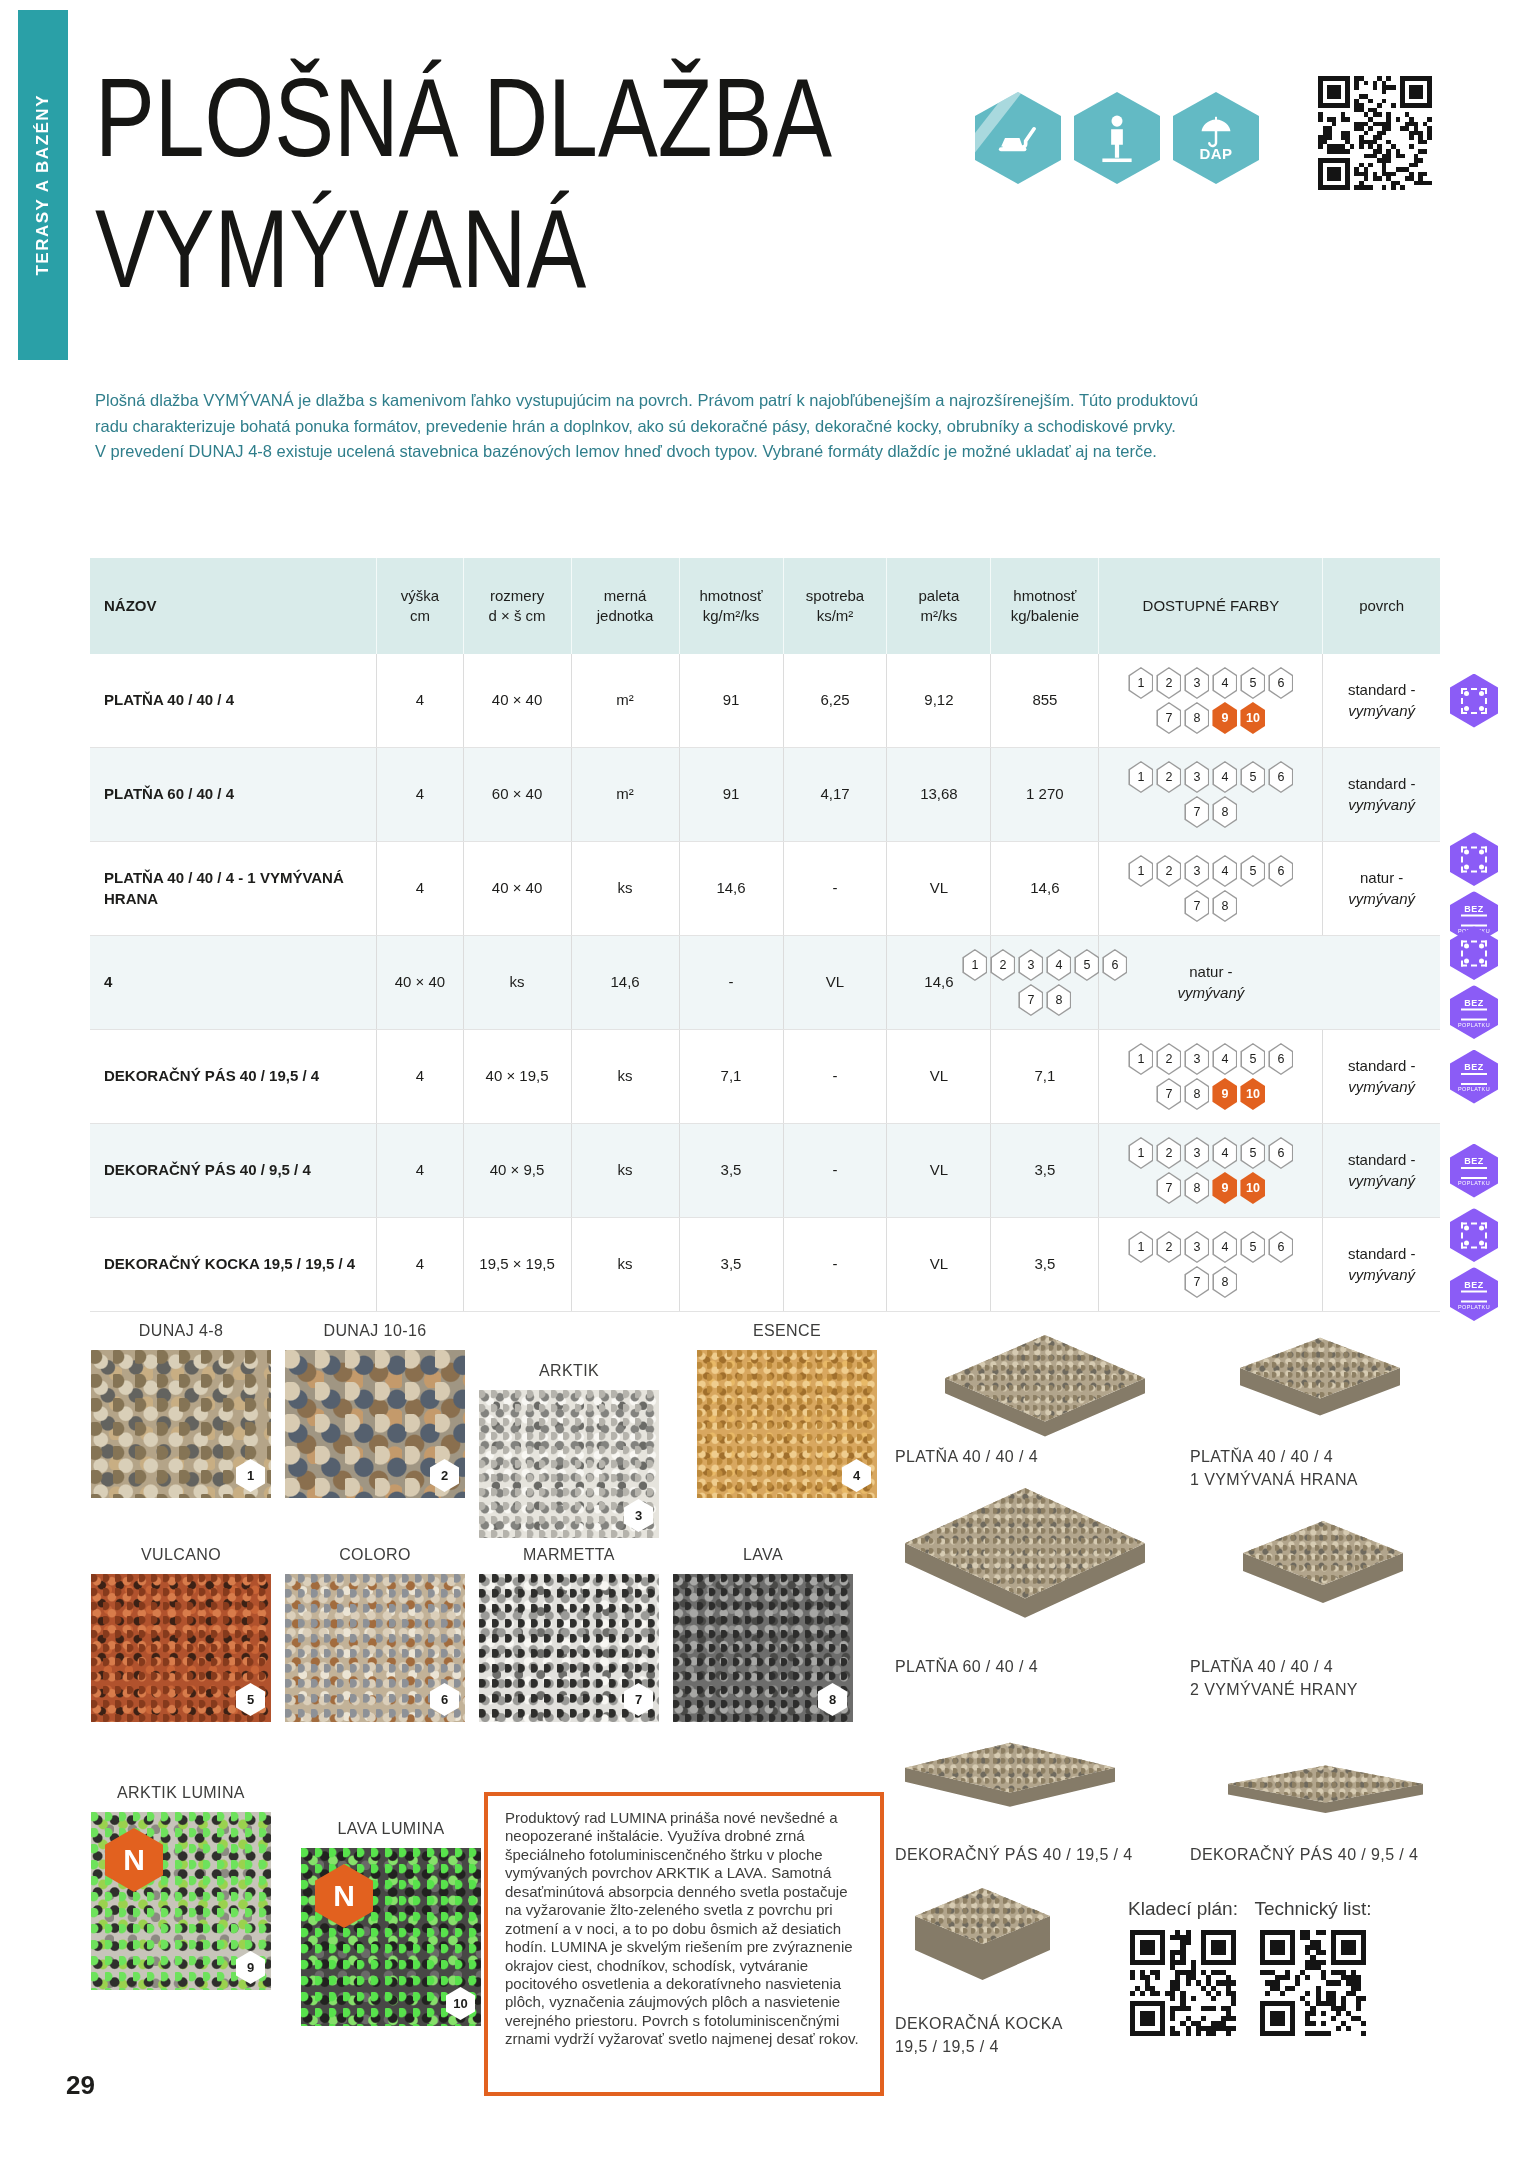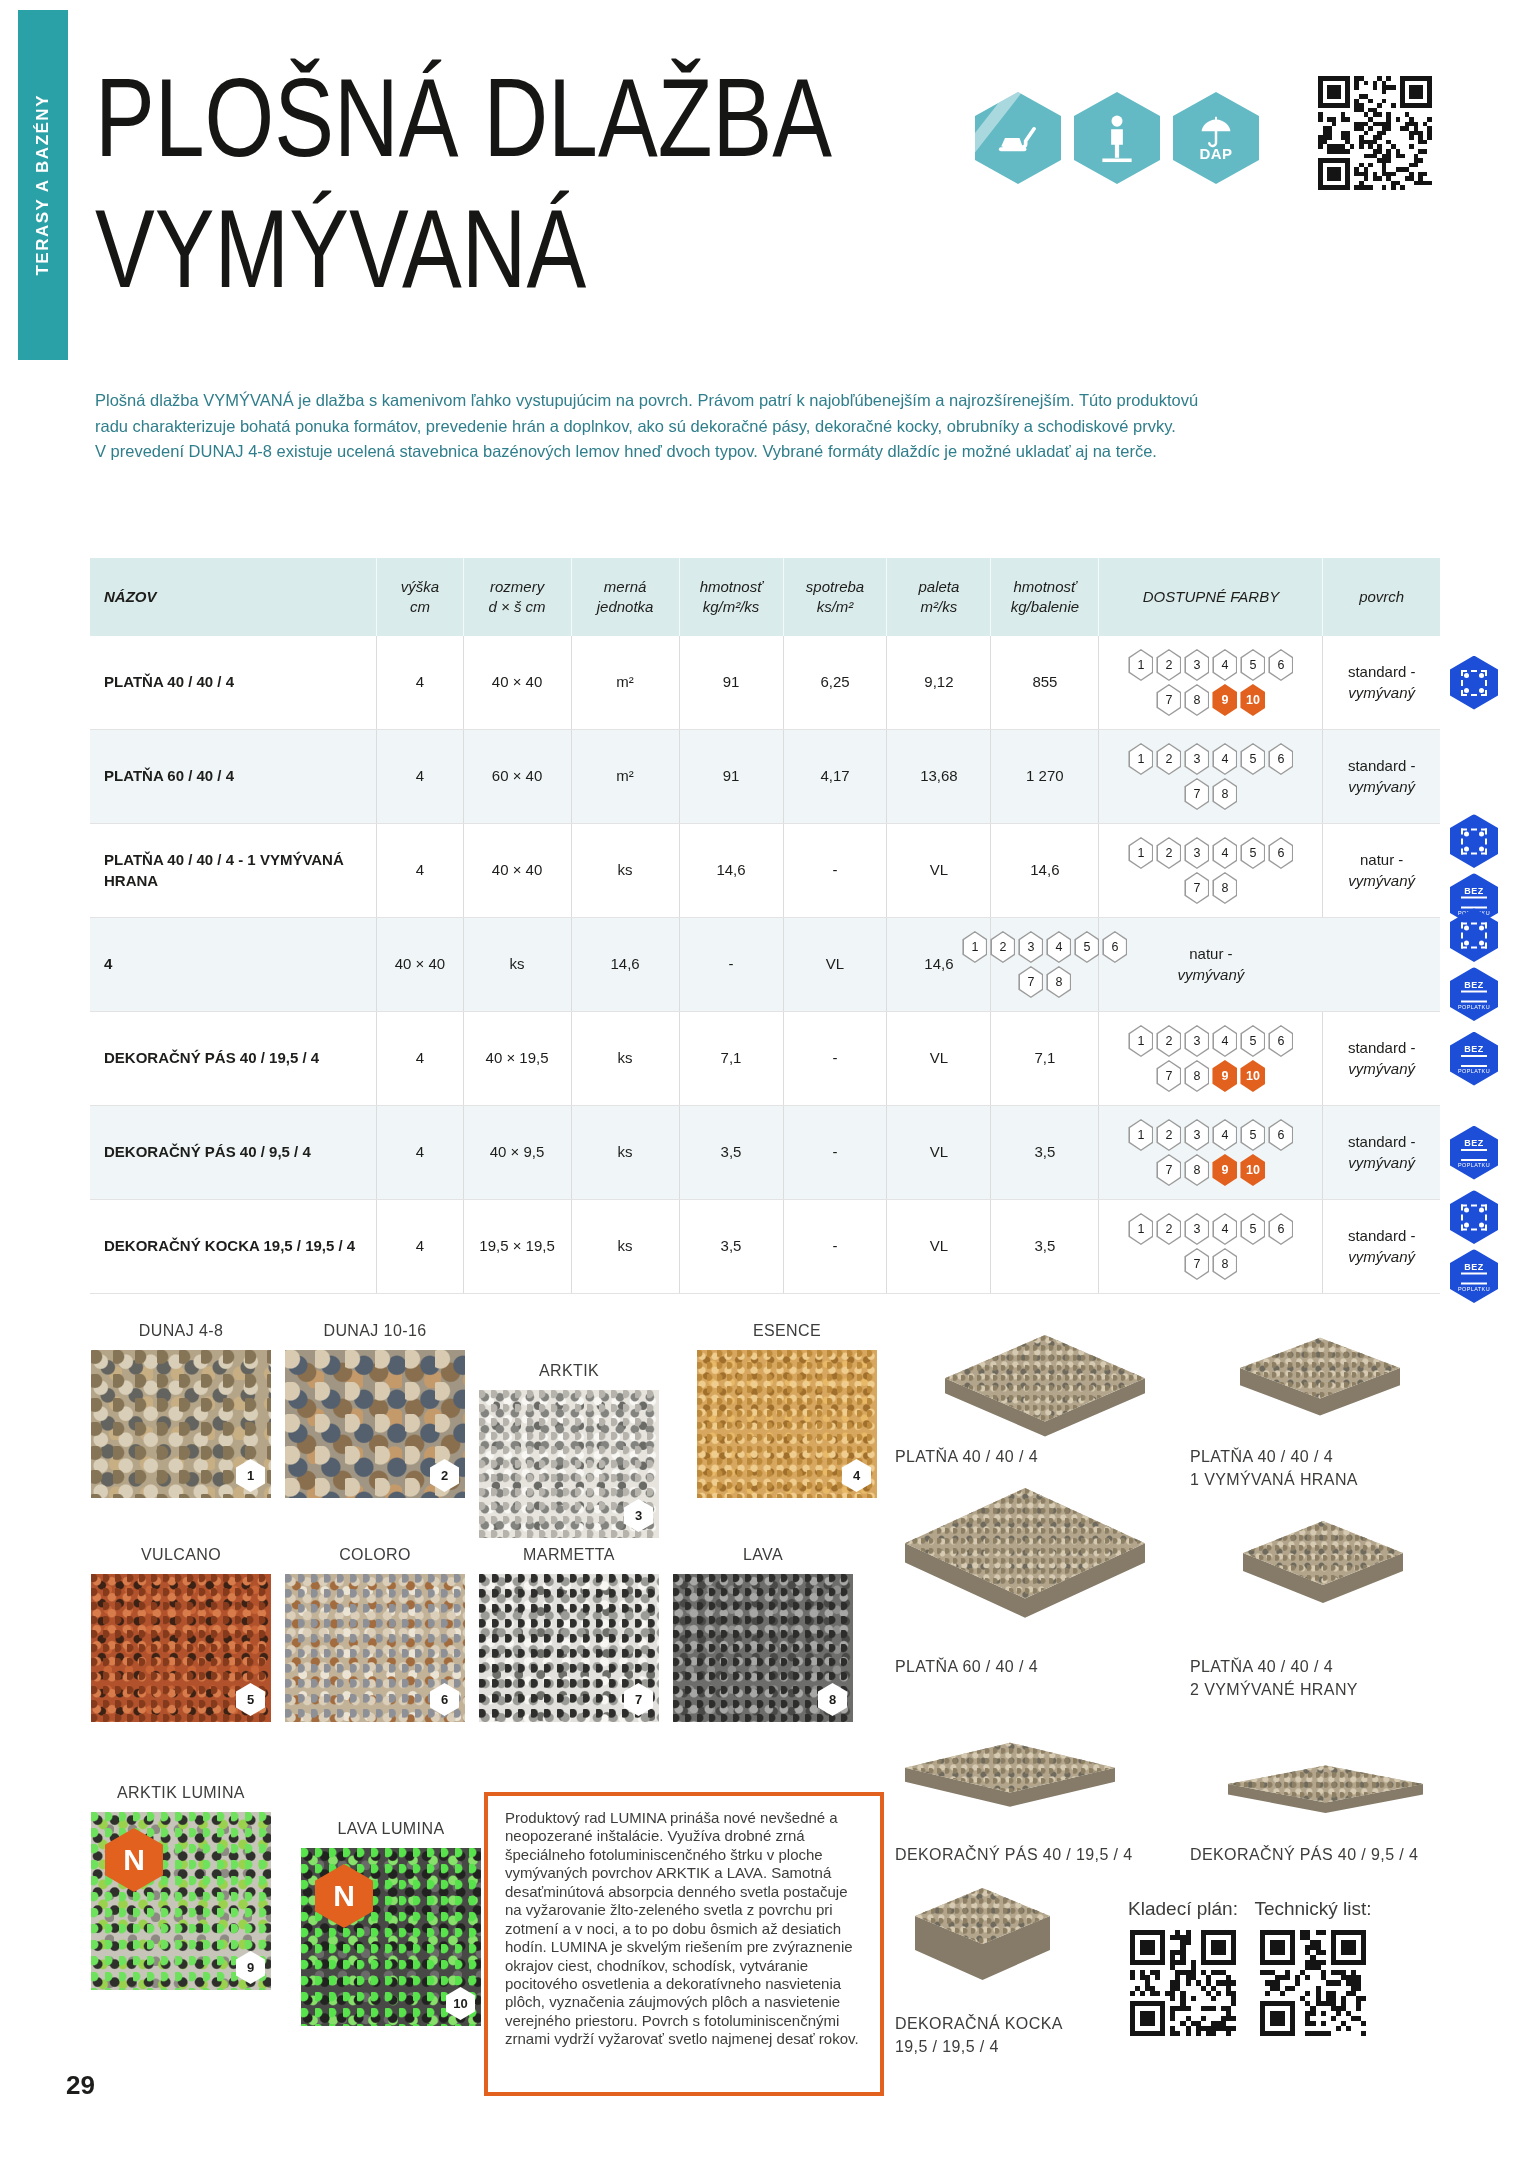--- a/index.html
+++ b/index.html
@@ -31,21 +31,21 @@
   .qr-box{position:absolute;background:#fff;}
   .qr-main{left:1318px;top:76px;width:114px;height:114px;}
 
   
   .intro{position:absolute;left:95px;top:388px;width:1330px;margin:0;font-size:16.5px;line-height:1.55;
          color:#2f7e8b;white-space:pre-line;}
 
   
   .ptable{position:absolute;left:90px;top:558px;width:1350px;font-size:15px;}
   .thead,.trow{display:grid;grid-template-columns:21.2% 6.4% 8% 8% 7.7% 7.7% 7.7% 8% 16.6% 8.7%;}
-  .thead{background:#d9ebea;height:78px;font-style:italic;}
+  .thead{background:#d9ebea;height:96px;}
   .thead .hc{display:flex;align-items:center;justify-content:center;text-align:center;
              white-space:pre-line;line-height:1.35;border-left:1px solid #f4faf9;}
   .thead .hc:first-child{justify-content:flex-start;padding-left:14px;font-weight:bold;border-left:none;}
   .trow{height:93px;position:relative;border-bottom:1px solid #e3e3e3;}
   .trow.alt{background:#f0f6f7;}
   .trow .c{display:flex;align-items:center;justify-content:center;text-align:center;
            border-left:1px solid #dcdcdc;white-space:pre-line;line-height:1.35;}
   .trow .c:first-child{justify-content:flex-start;text-align:left;padding-left:14px;font-weight:bold;
            border-left:none;}
   .povrch b{font-weight:normal;}
@@ -56,21 +56,21 @@
   .swl{display:flex;gap:3px;justify-content:center;}
   .sw{width:25px;height:32px;background:#9b9b9b;display:flex;align-items:center;justify-content:center;position:relative;}
   .sw .in{position:absolute;inset:1.5px;background:#fff;display:flex;align-items:center;justify-content:center;
           font-size:12.5px;color:#1d1d1b;clip-path:polygon(50% 0,100% 26%,100% 74%,50% 100%,0 74%,0 26%);}
   .sw.orange{background:#e2611f;}
   .sw.orange .in{background:#e2611f;color:#fff;font-weight:bold;}
 
   
   .ricons{position:absolute;right:-58px;top:50%;transform:translateY(-50%);
           display:flex;flex-direction:column;gap:5px;}
-  .sicon{width:48px;height:54px;background:#1d4ed8;display:flex;flex-direction:column;
+  .sicon{width:48px;height:54px;background:#8b5cf6;display:flex;flex-direction:column;
          align-items:center;justify-content:center;color:#fff;}
   .terce{position:relative;}
   .terce .sq{width:22px;height:22px;border:2px dashed #fff;position:relative;}
   .terce .sq i{position:absolute;width:5px;height:5px;background:#fff;border-radius:50%;}
   .terce .sq i:nth-child(1){left:1px;top:1px;}
   .terce .sq i:nth-child(2){right:1px;top:1px;}
   .terce .sq i:nth-child(3){left:1px;bottom:1px;}
   .terce .sq i:nth-child(4){right:1px;bottom:1px;}
   .bez .t1{font-size:9px;font-weight:bold;letter-spacing:.5px;}
   .bez .bars{width:26px;height:8px;border-top:2px solid #fff;border-bottom:2px solid #fff;margin:1px 0;}

